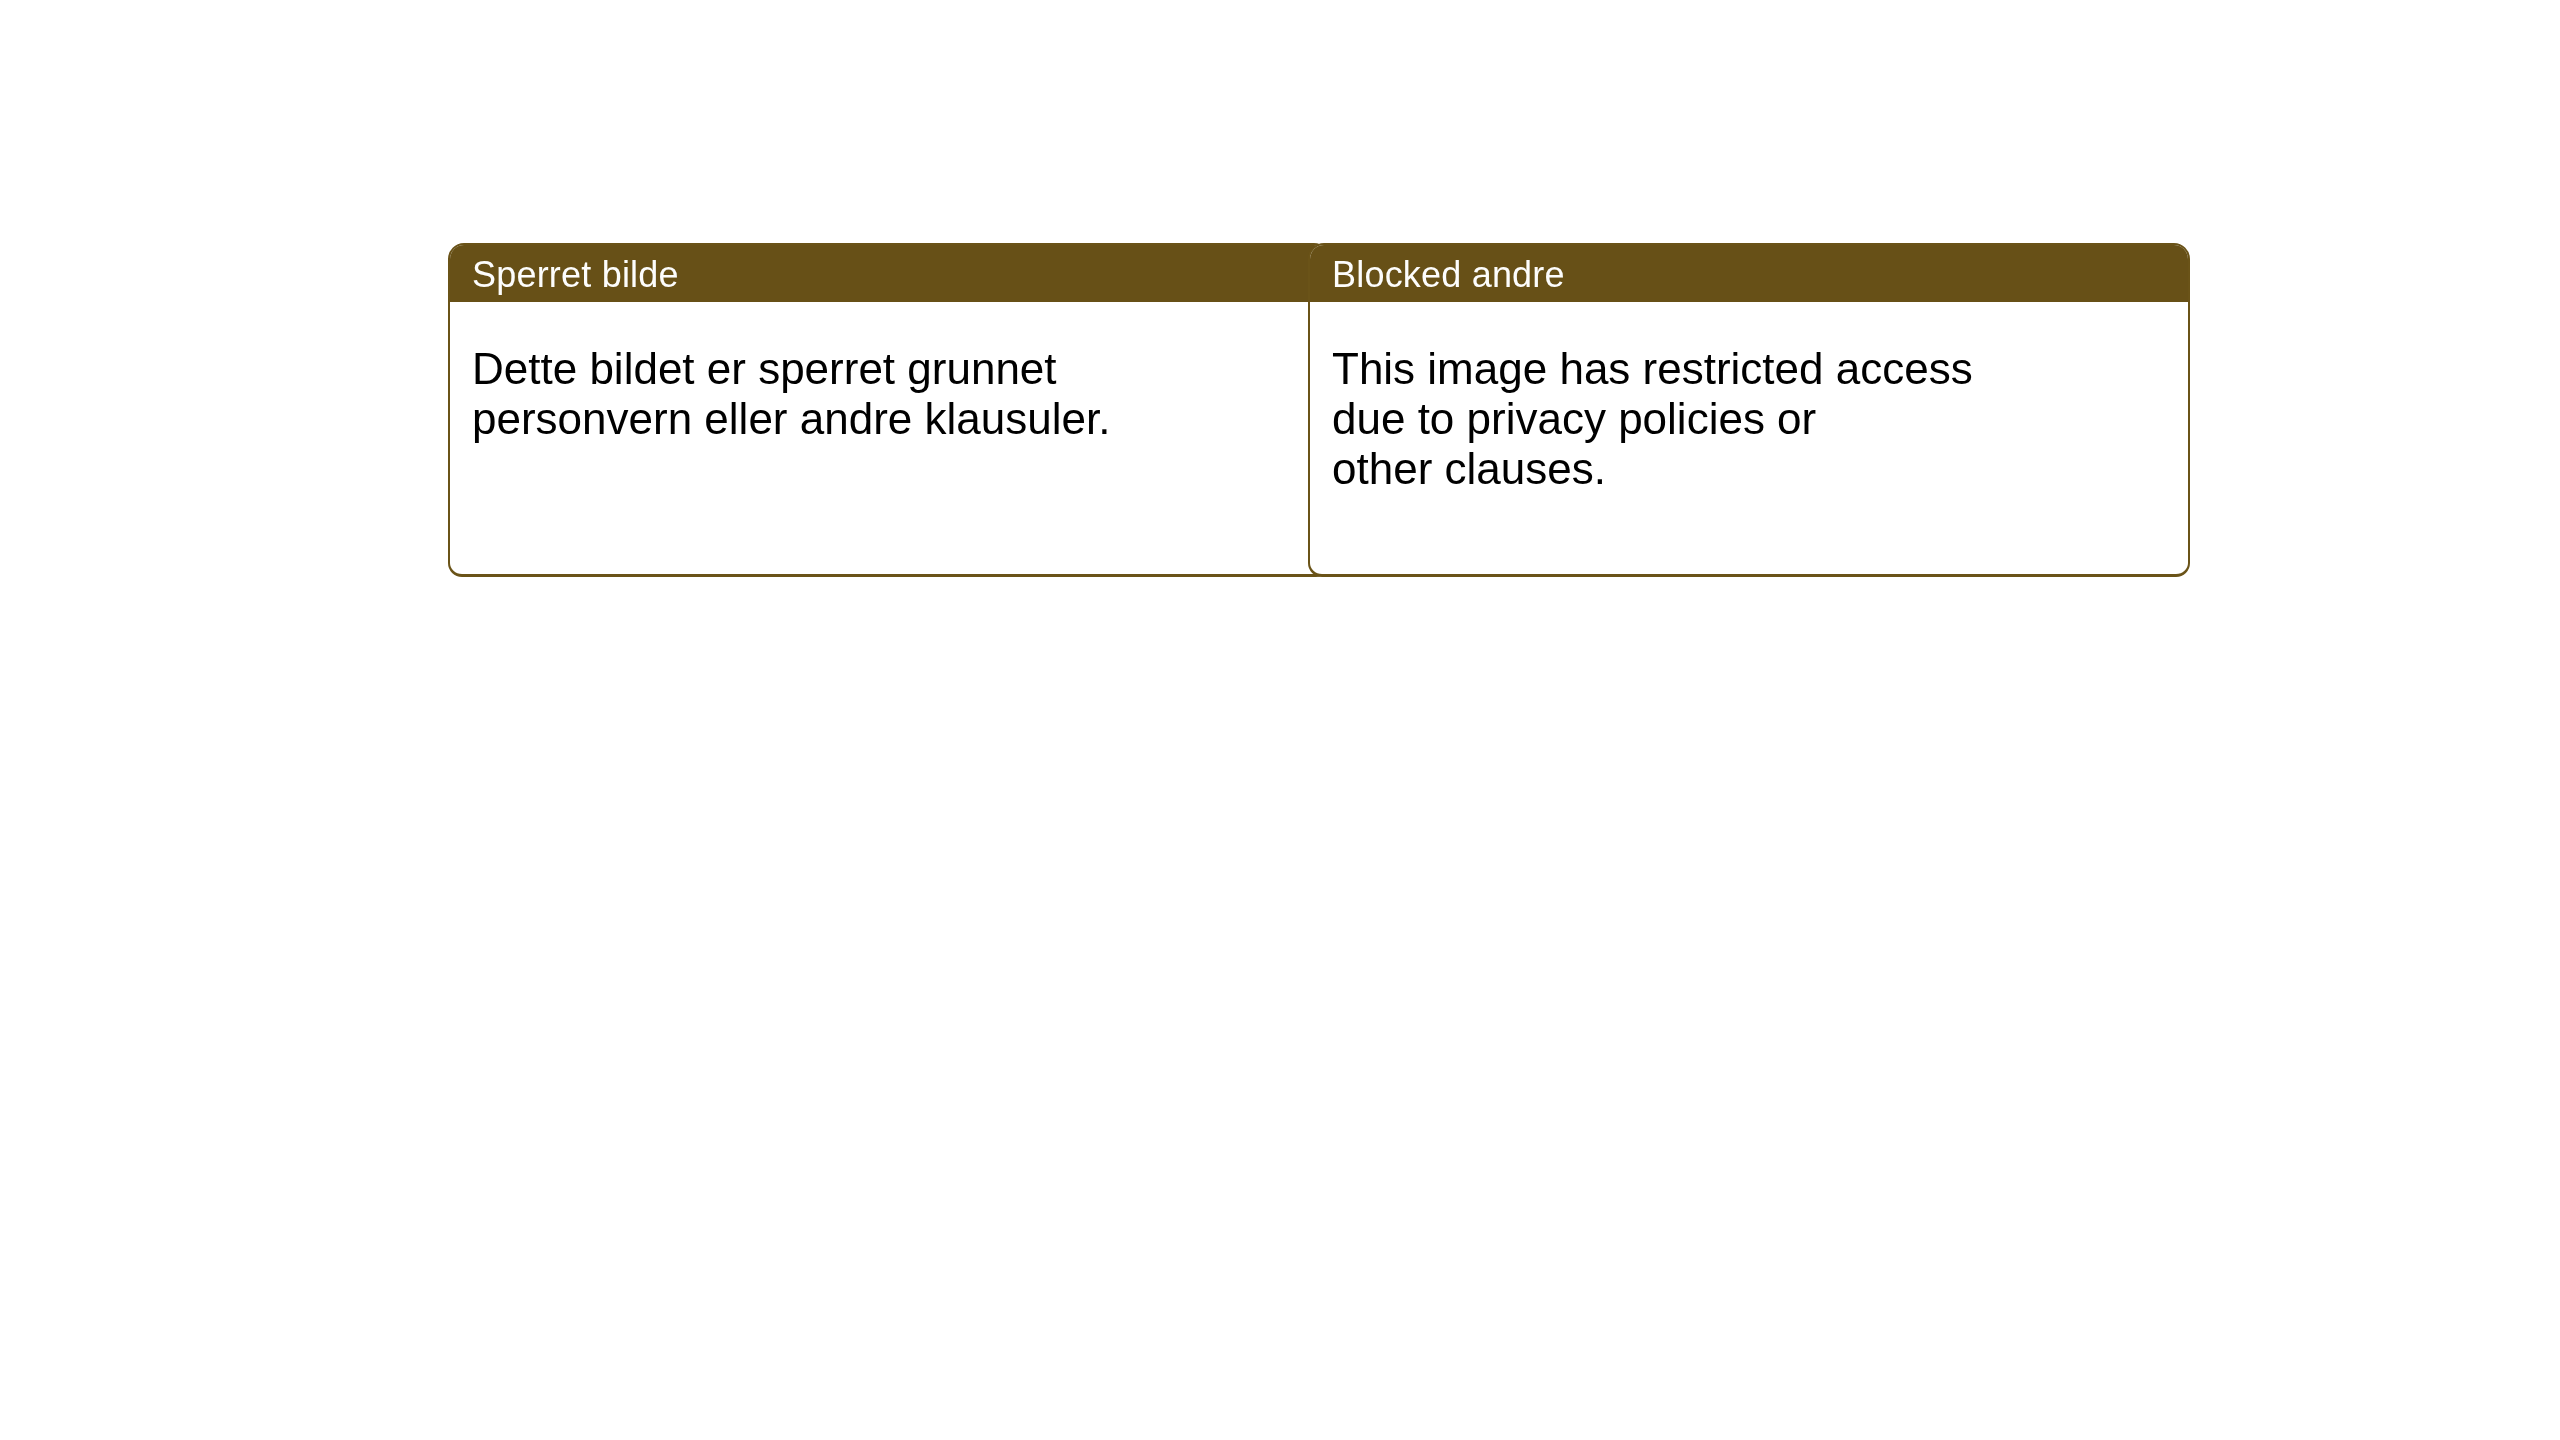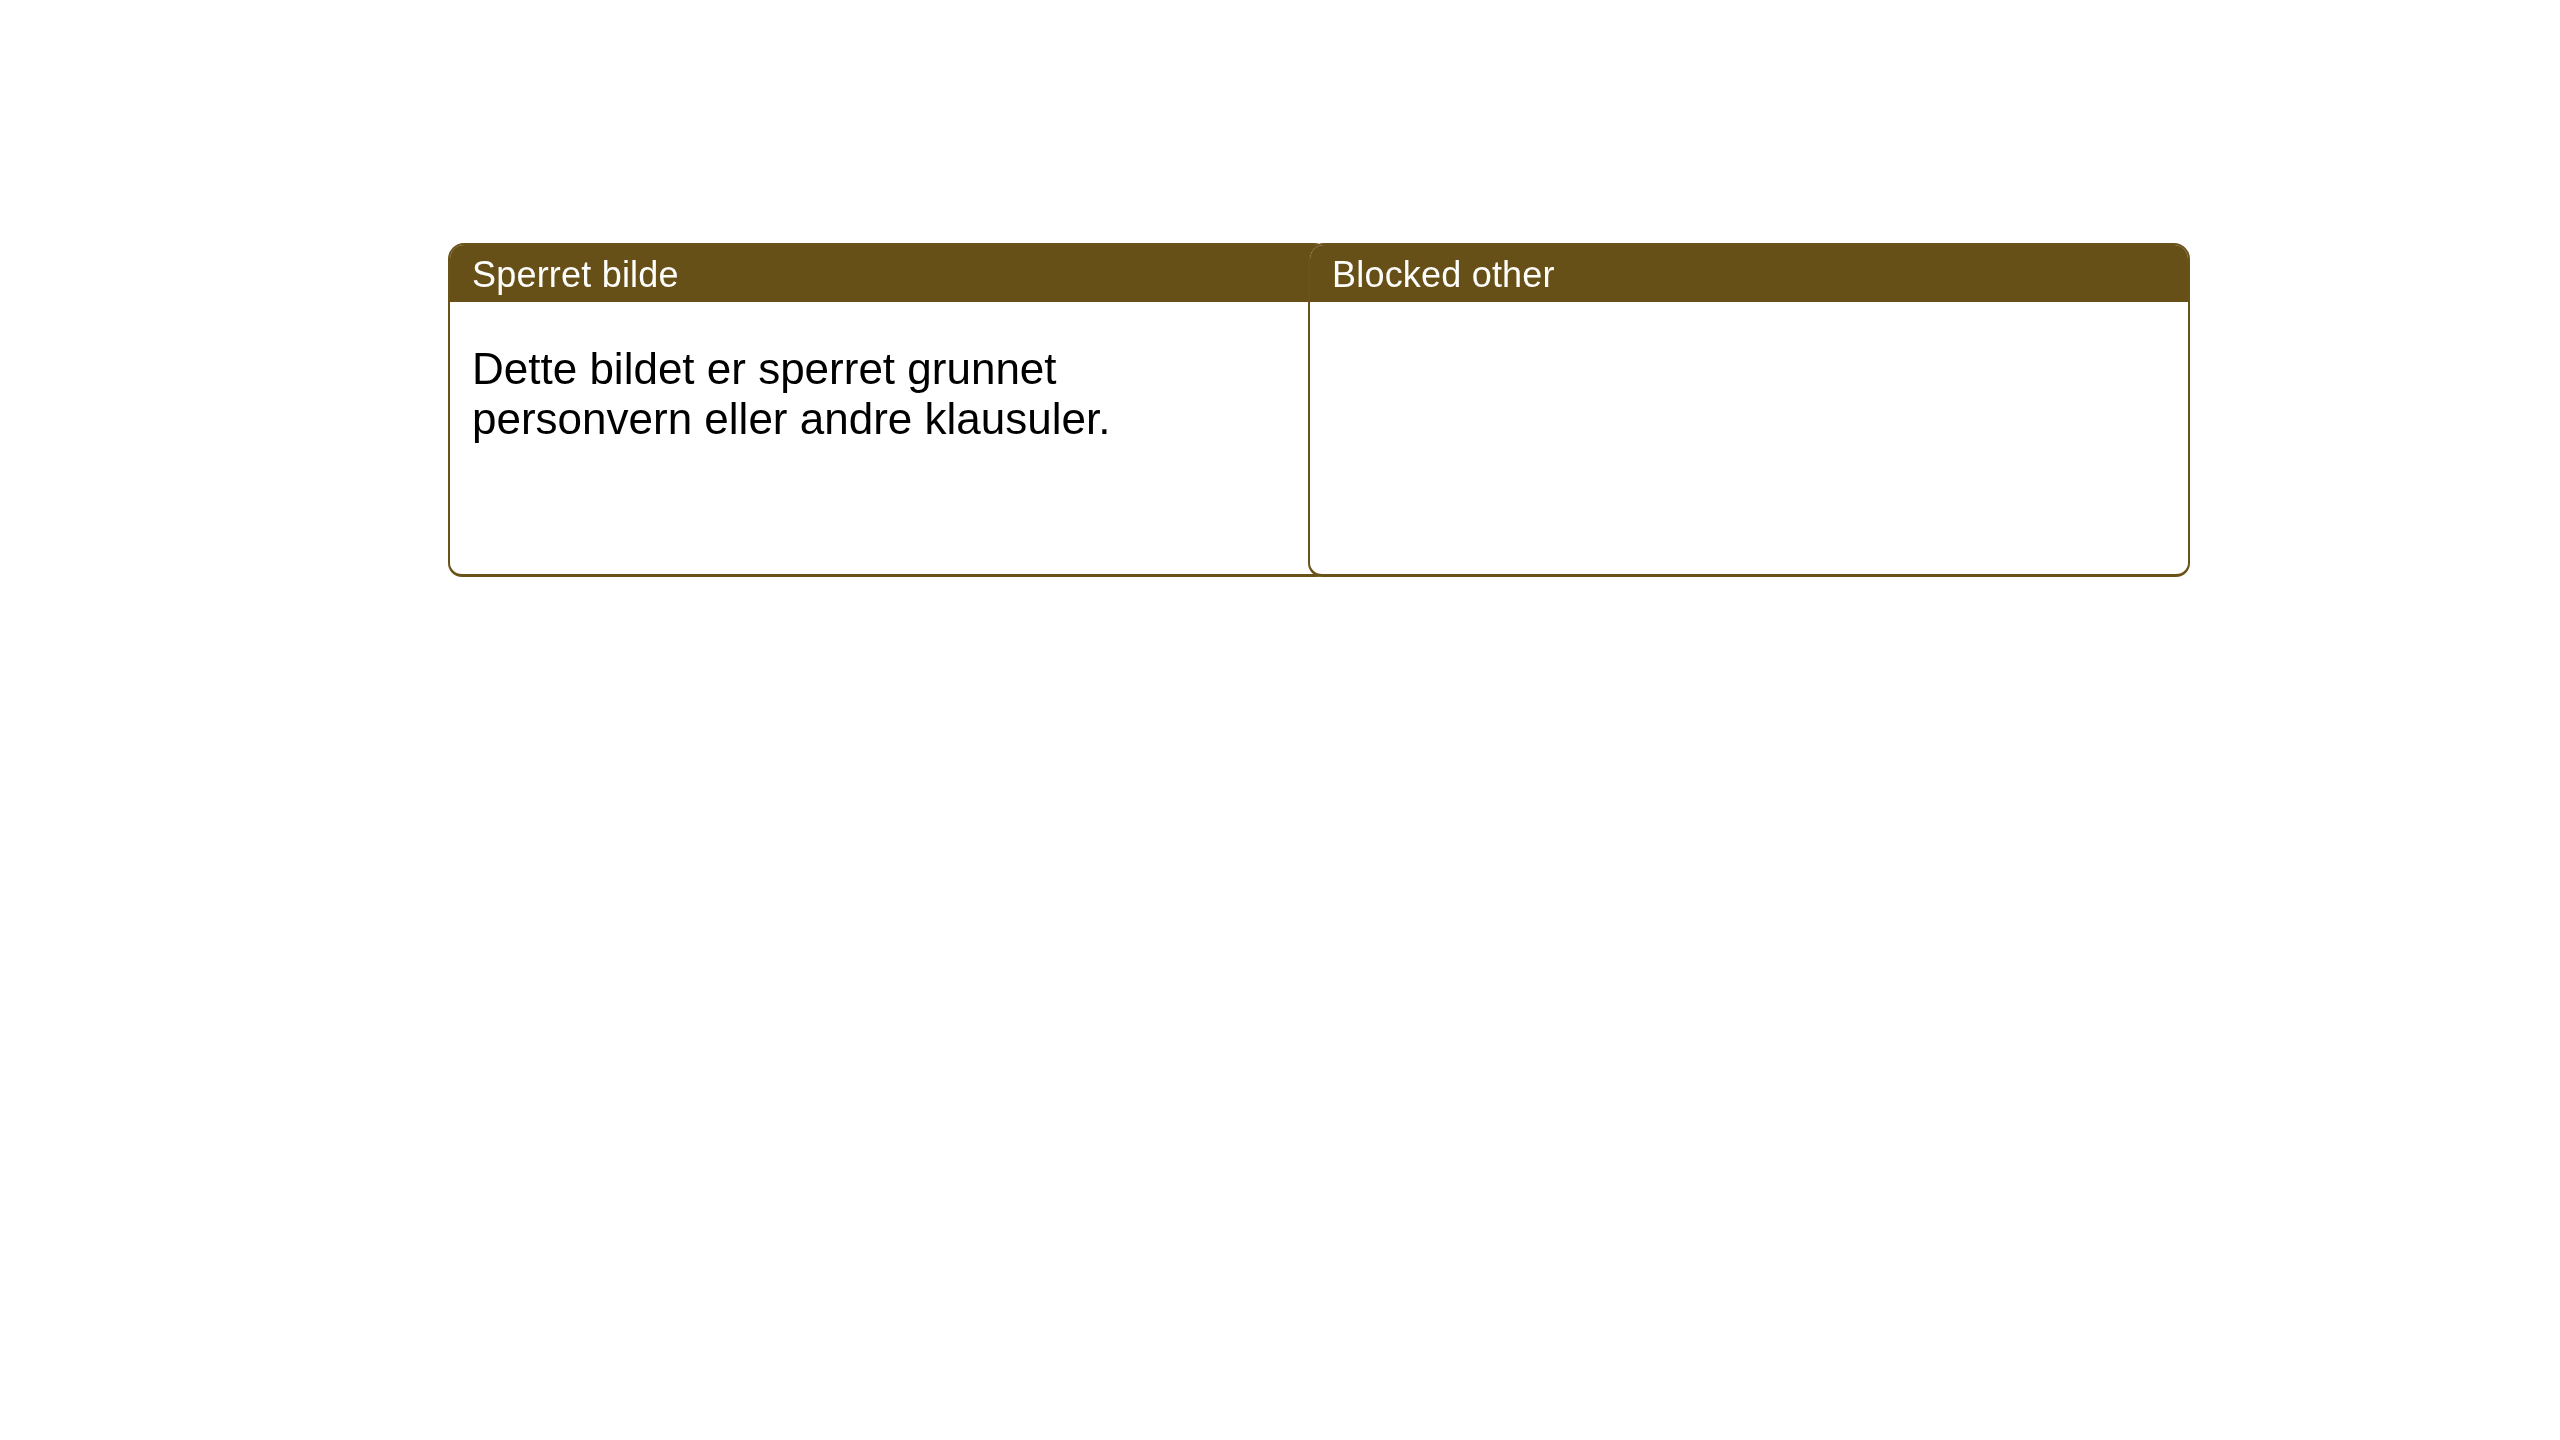--- a/index.html
+++ b/index.html
@@ -70,17 +70,22 @@
       <span class="card-title">Sperret bilde</span>
     </div>
     <div class="card-body">
       <div class="card-body-text">Dette bildet er sperret grunnet
 personvern eller andre klausuler.</div>
     </div>
   </div>
 
   <div class="notice-card card-en" lang="en">
     <div class="card-header">
-      <span class="card-title">Blocked other</span>
+      <span class="card-title">Blocked andre</span>
+    </div>
+    <div class="card-body">
+      <div class="card-body-text">This image has restricted access
+due to privacy policies or
+other clauses.</div>
     </div>
   </div>
 
 </div>
 
 </body></html>

